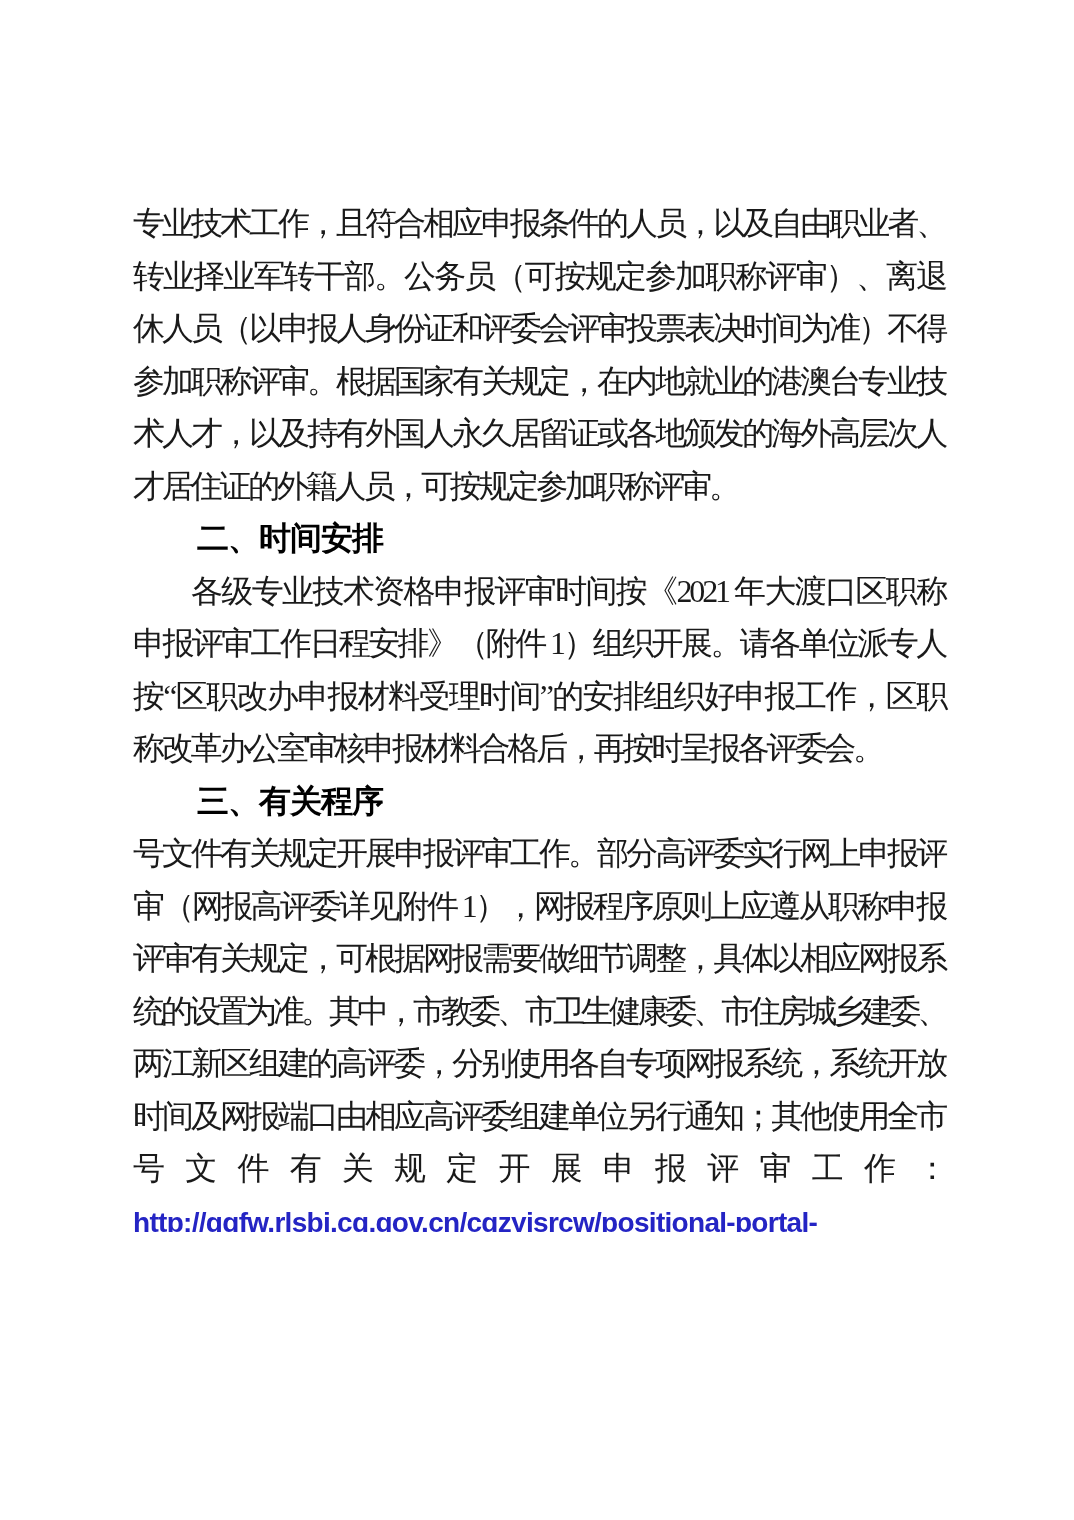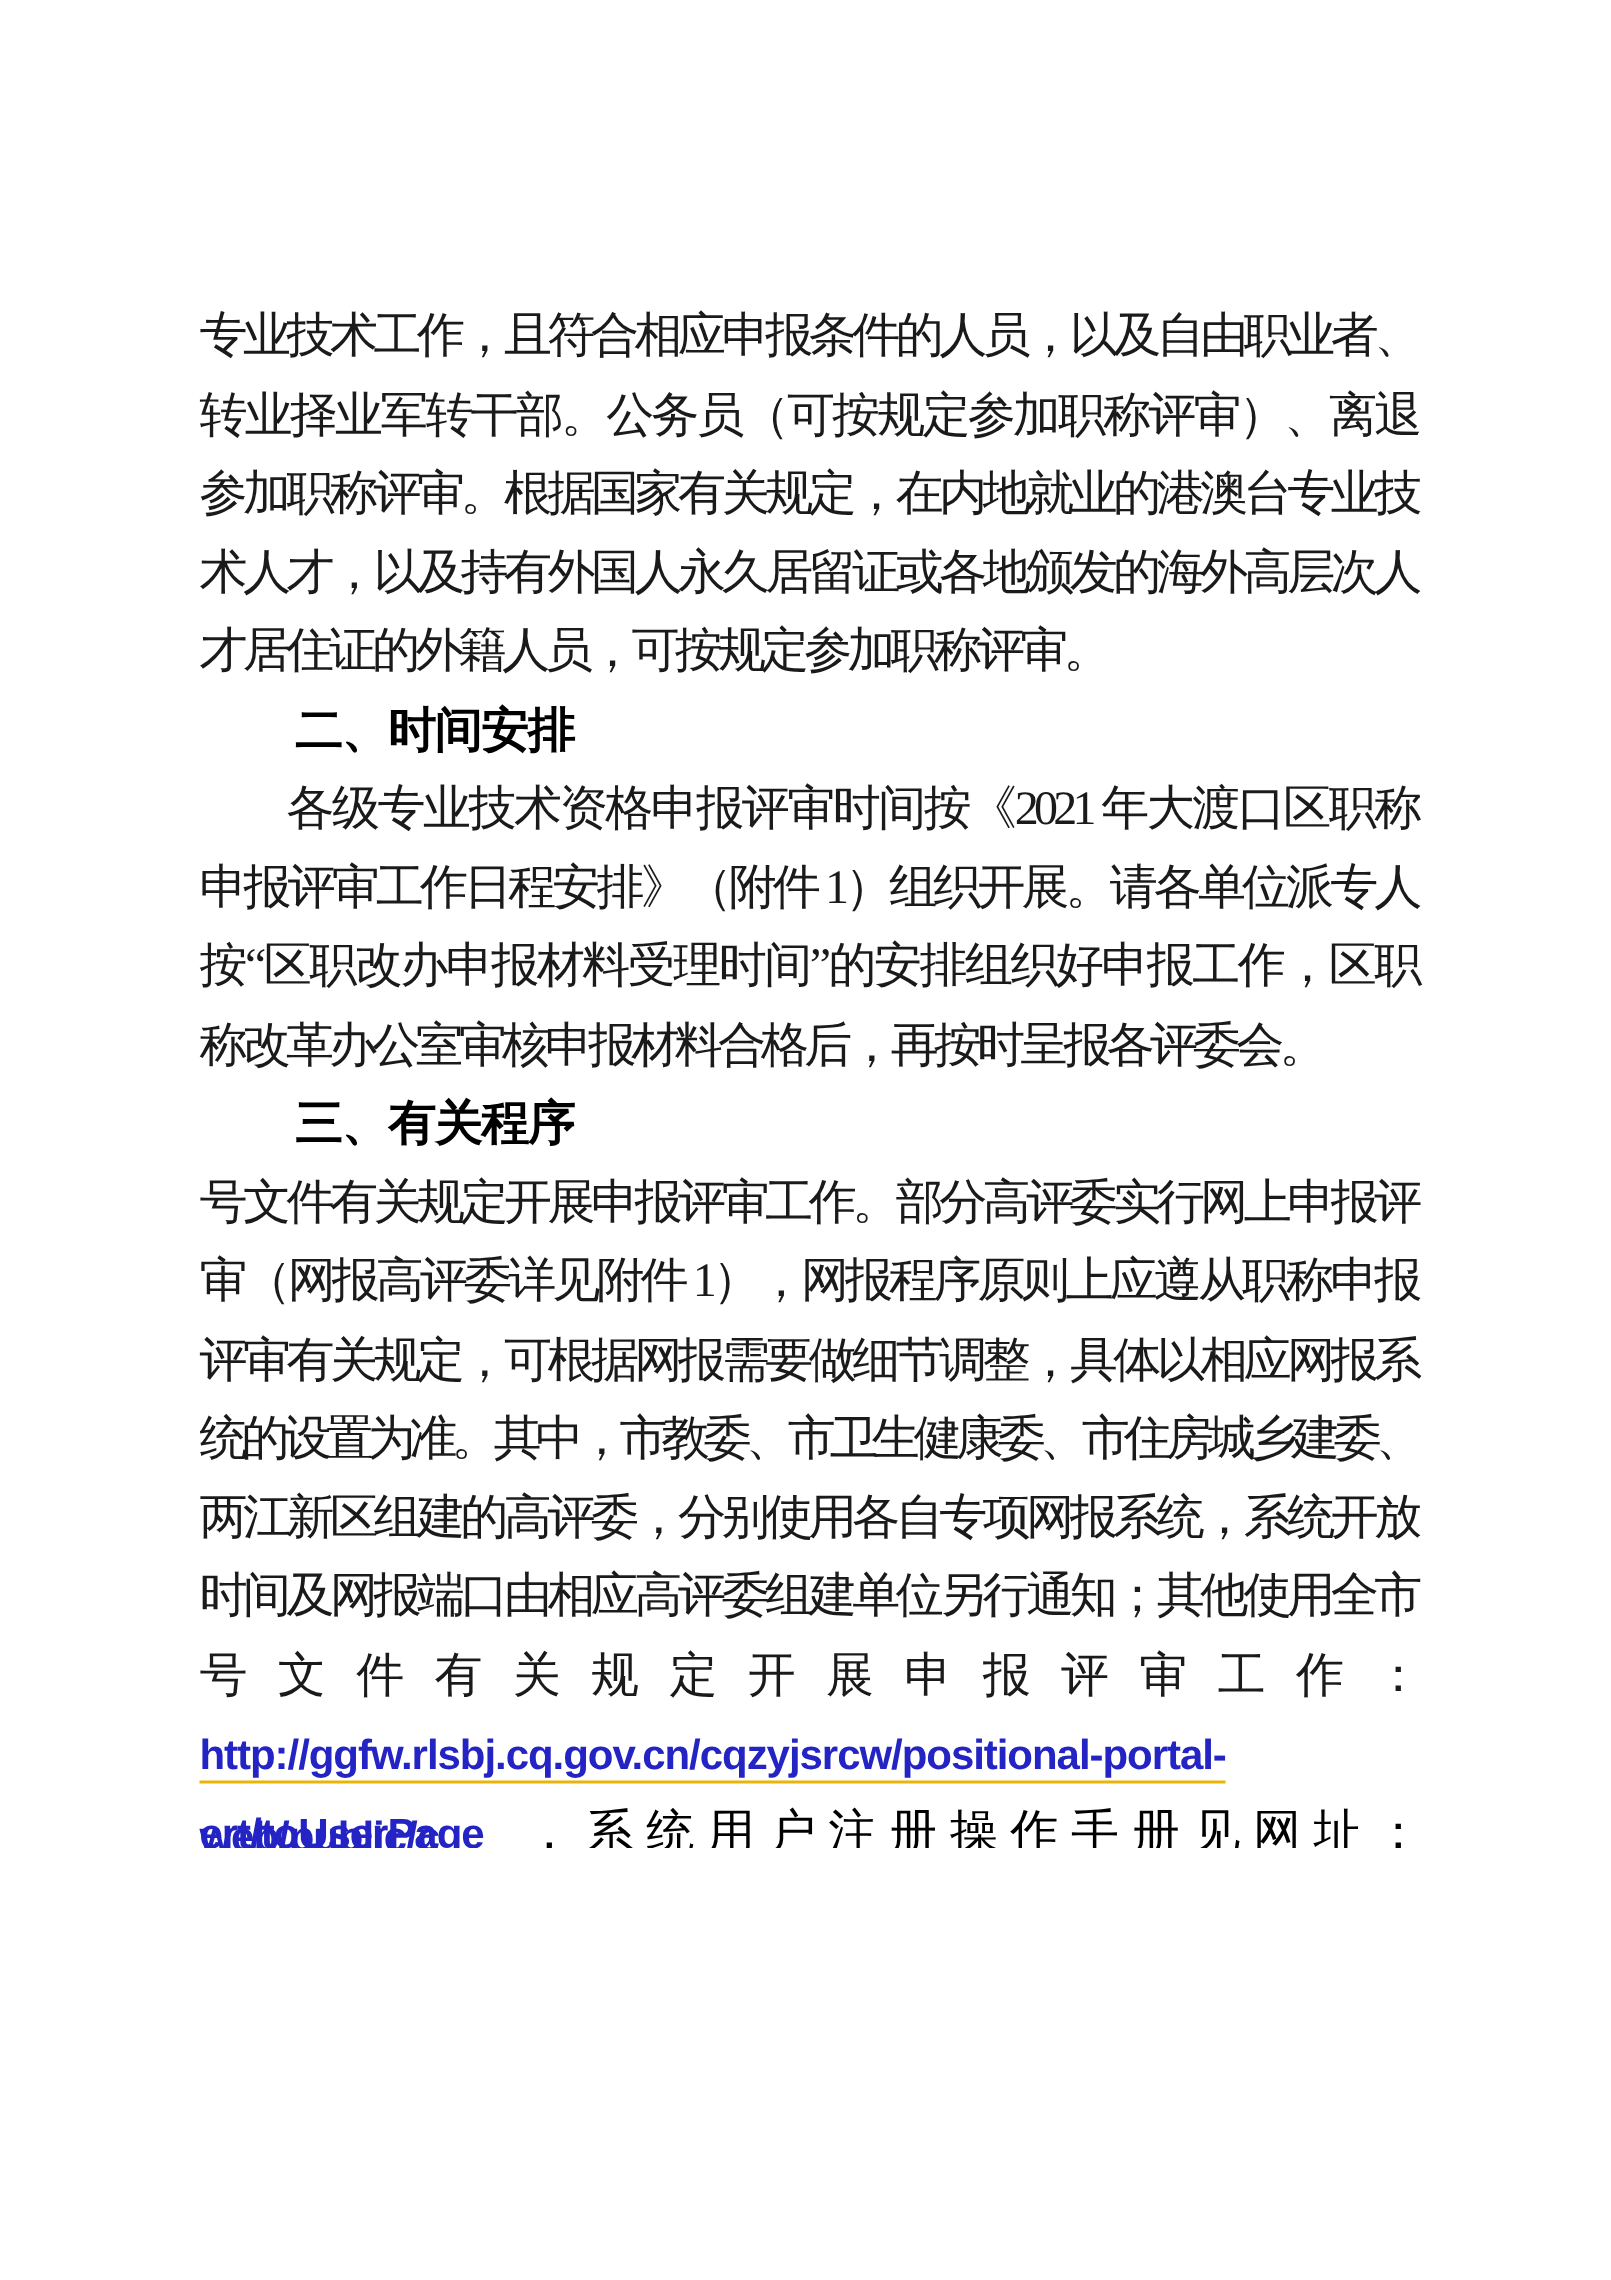--- a/index.html
+++ b/index.html
@@ -84,20 +84,21 @@
   }
 </style>
 </head>
 <body>
 
 <div class="sheet">
   <div class="content">
 
     <div class="line">专业技术工作，且符合相应申报条件的人员，以及自由职业者、</div>
     <div class="line">转业择业军转干部。公务员（可按规定参加职称评审）、离退</div>
+    <div class="line">休人员（以申报人身份证和评委会评审投票表决时间为准）不得</div>
     <div class="line">参加职称评审。根据国家有关规定，在内地就业的港澳台专业技</div>
     <div class="line">术人才，以及持有外国人永久居留证或各地颁发的海外高层次人</div>
     <div class="line endline">才居住证的外籍人员，可按规定参加职称评审。</div>
 
     <div class="line heading">二、时间安排</div>
 
     <div class="line indent">各级专业技术资格申报评审时间按《2021 年大渡口区职称</div>
     <div class="line">申报评审工作日程安排》（附件 1）组织开展。请各单位派专人</div>
     <div class="line">按“区职改办申报材料受理时间”的安排组织好申报工作，区职</div>
     <div class="line endline">称改革办公室审核申报材料合格后，再按时呈报各评委会。</div>

